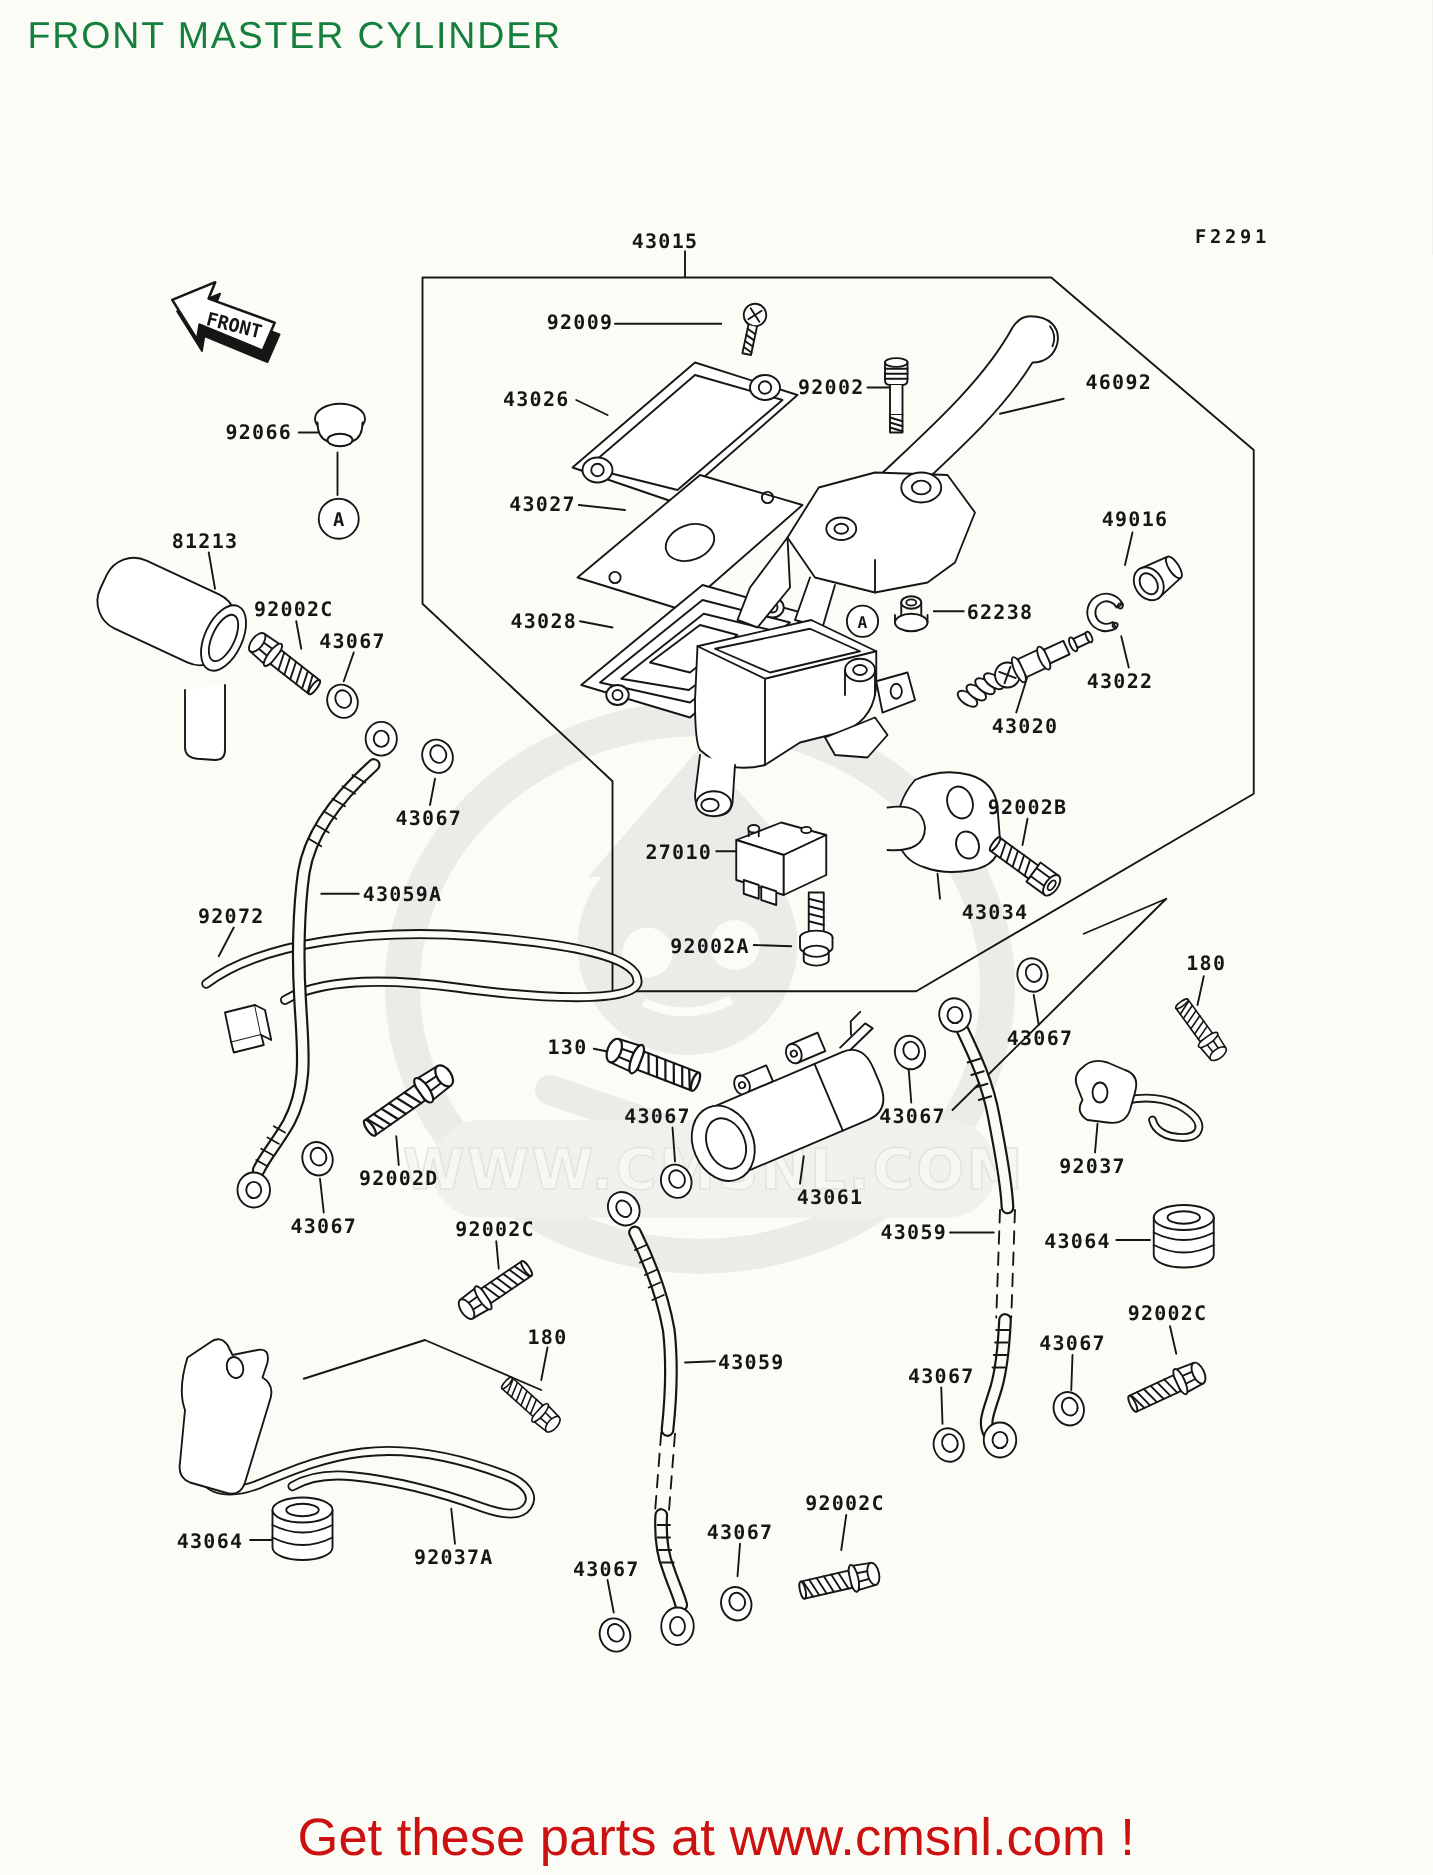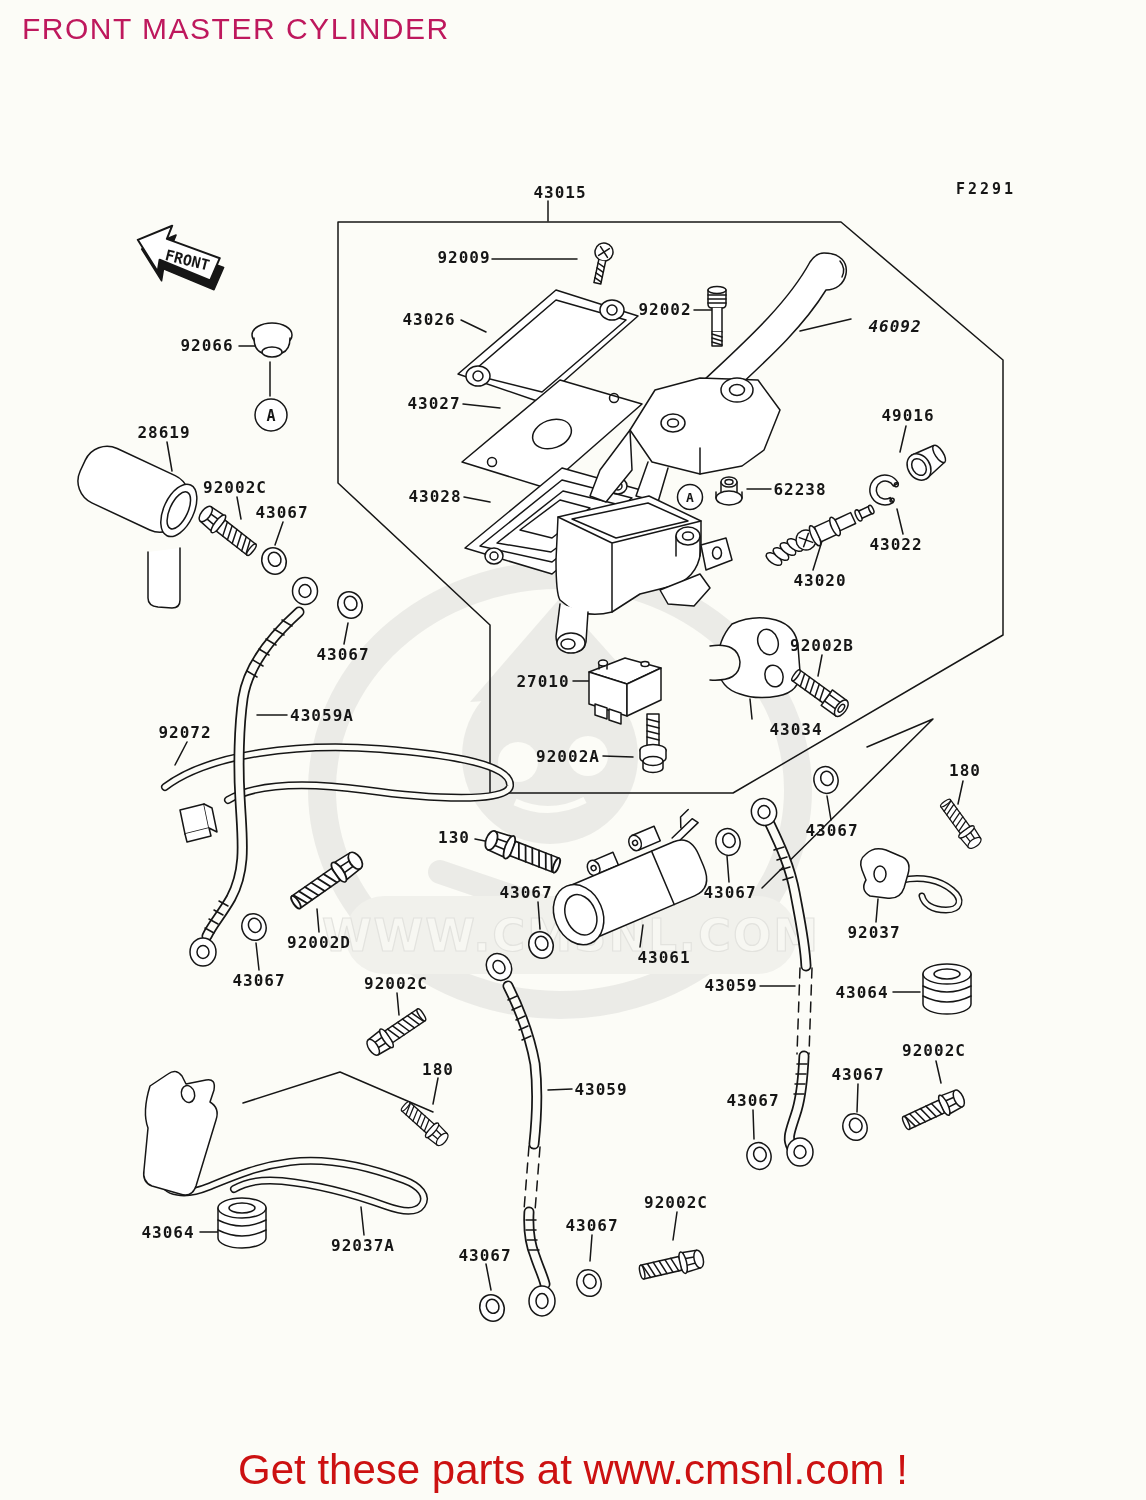--- a/index.html
+++ b/index.html
@@ -5,21 +5,21 @@
   html,body { margin:0; padding:0; background:#e9e9e9; }
   .stage {
     position:relative; width:1146px; height:1500px; margin:0 auto;
     background:#fcfcf7; overflow:hidden;
     font-family:"DejaVu Sans Mono", monospace;
   }
   .stage svg { position:absolute; left:0; top:0; }
   .page-title {
     position:absolute; left:22px; top:12px;
     font-family:"Liberation Sans", sans-serif;
-    font-size:30px; letter-spacing:1.5px; color:#be185d; white-space:nowrap;
+    font-size:30px; letter-spacing:1.5px; color:#15803d; white-space:nowrap;
   }
   .diagram-code {
     position:absolute; transform:translateX(-50%);
     font:700 15px "DejaVu Sans Mono", monospace; letter-spacing:3px; color:#161616;
   }
   .plabel {
     position:absolute; transform:translateX(-50%);
     font:700 16px "DejaVu Sans Mono", monospace;
     letter-spacing:1px; color:#161616; white-space:nowrap; line-height:16px;
     cursor:pointer;
@@ -370,29 +370,29 @@
       <use href="#ring" transform="translate(855,1127) rotate(-20)"></use>
       <use href="#ring" transform="translate(759,1156) rotate(-15)"></use>
       <use href="#ring" transform="translate(492,1308) rotate(-25)"></use>
       <use href="#ring" transform="translate(589,1283) rotate(-20)"></use>
     </g>
   </svg>
 
   <div class="page-title">FRONT MASTER CYLINDER</div>
   <div class="diagram-code" style="left:986px; top:180px;">F2291</div>
   <div id="labels-layer">
-      <span class="plabel" style="left: 560px; top: 185px;">43015</span>
+      <span class="plabel" style="left: 532px; top: 185px;">43015</span>
       <span class="plabel" style="left: 464px; top: 250px;">92009</span>
       <span class="plabel" style="left: 665px; top: 302px;">92002</span>
-      <span class="plabel" style="left: 895px; top: 319px; font-style: italic;">46092</span>
+      <span class="plabel" style="left: 895px; top: 298px;">46092</span>
       <span class="plabel" style="left: 429px; top: 312px;">43026</span>
       <span class="plabel" style="left: 207px; top: 338px;">92066</span>
       <span class="plabel" style="left: 434px; top: 396px;">43027</span>
       <span class="plabel" style="left: 908px; top: 408px;">49016</span>
-      <span class="plabel" style="left: 164px; top: 425px;">28619</span>
+      <span class="plabel" style="left: 164px; top: 425px;">81213</span>
       <span class="plabel" style="left: 235px; top: 480px;">92002C</span>
       <span class="plabel" style="left: 800px; top: 482px;">62238</span>
       <span class="plabel" style="left: 435px; top: 489px;">43028</span>
       <span class="plabel" style="left: 282px; top: 505px;">43067</span>
       <span class="plabel" style="left: 896px; top: 537px;">43022</span>
       <span class="plabel" style="left: 820px; top: 573px;">43020</span>
       <span class="plabel" style="left: 822px; top: 638px;">92002B</span>
       <span class="plabel" style="left: 343px; top: 647px;">43067</span>
       <span class="plabel" style="left: 543px; top: 674px;">27010</span>
       <span class="plabel" style="left: 322px; top: 708px;">43059A</span>

